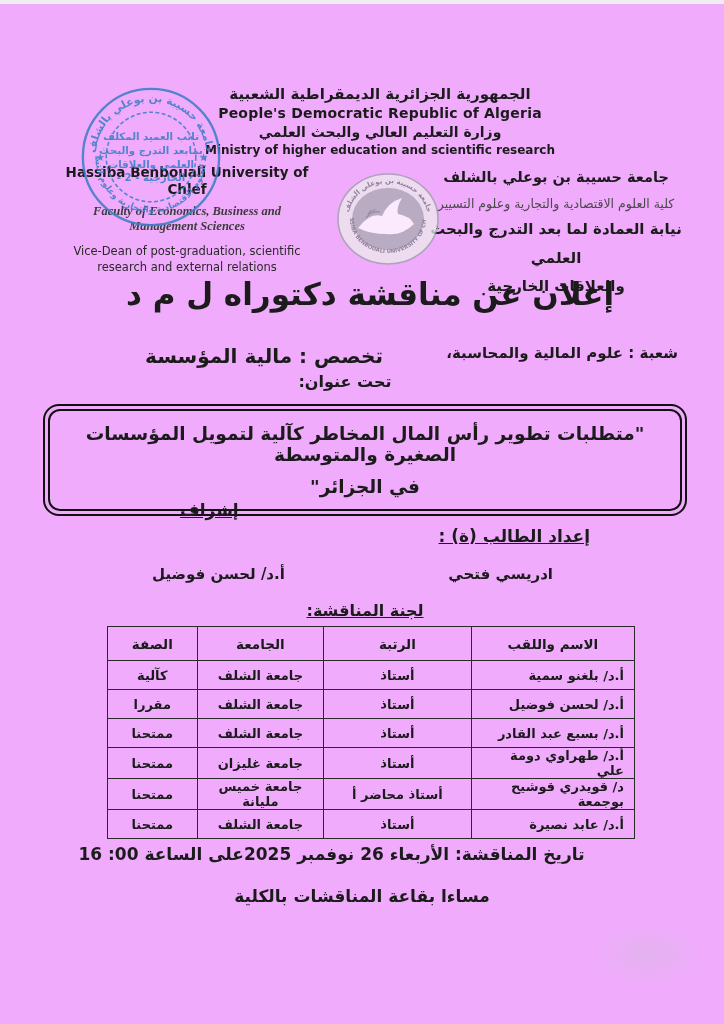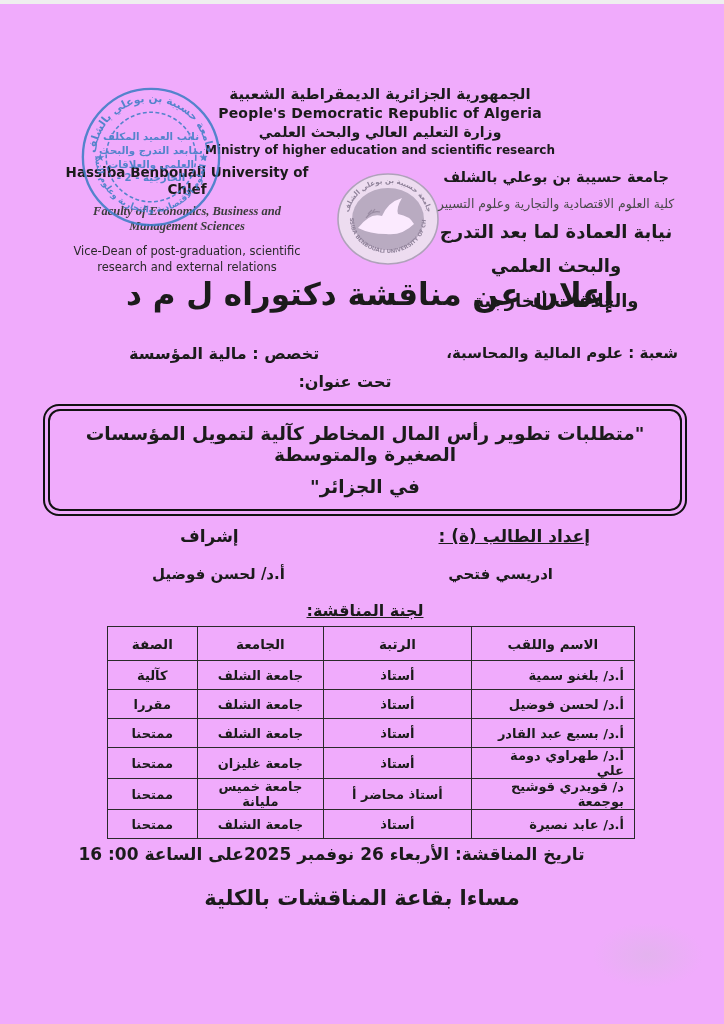--- a/index.html
+++ b/index.html
@@ -28,53 +28,53 @@
   .uni-en{font-size:13.5px;font-weight:bold;line-height:1.25;}
   .fac-en{font-family:"Liberation Serif",serif;font-style:italic;font-weight:bold;
           font-size:12.5px;margin-top:6px;line-height:1.25;color:#3c3c3c;}
   .vd-en{font-size:11.5px;margin-top:8px;line-height:1.4;color:#2a2a2a;}
   .hdr-right{
     position:absolute;top:160px;left:430px;width:252px;
     text-align:center;direction:rtl;line-height:1.9;
   }
   .uni-ar{font-size:14.5px;font-weight:bold;}
   .fac-ar{font-size:12.5px;color:#4a4a4a;}
-  .vd-ar{font-size:18px;font-weight:bold;}
+  .vd-ar{font-size:15px;font-weight:bold;}
   
   .stamp{position:absolute;top:80px;left:78px;width:146px;height:146px;opacity:.88;}
   
   .logo{position:absolute;top:168px;left:336px;width:104px;height:94px;opacity:.75;}
   
   .main-title{
     position:absolute;top:272px;left:0;width:740px;text-align:center;
     direction:rtl;font-size:31px;font-weight:bold;letter-spacing:1px;
   }
   .branch{position:absolute;top:340px;right:46px;direction:rtl;
           font-size:15px;font-weight:bold;}
-  .specialty{position:absolute;top:340px;left:129px;direction:rtl;
-          font-size:16px;font-weight:bold;}
+  .specialty{position:absolute;top:340px;left:145px;direction:rtl;
+          font-size:20px;font-weight:bold;}
   .under-title{position:absolute;top:368px;left:0;width:690px;text-align:center;
           direction:rtl;font-size:16px;font-weight:bold;}
   .thesis-box{
     position:absolute;top:400px;left:43px;width:644px;height:112px;
     border:2px solid #111;border-radius:16px;
     padding:3px;box-sizing:border-box;
   }
   .thesis-inner{
     width:100%;height:100%;border:2px solid #111;border-radius:12px;
     box-sizing:border-box;display:flex;flex-direction:column;
     justify-content:space-evenly;align-items:center;
     direction:rtl;font-size:18.5px;font-weight:bold;text-align:center;
     padding:2px 12px;
   }
   
   .prepared-label{position:absolute;top:522px;right:134px;direction:rtl;
     font-size:17px;font-weight:bold;text-decoration:underline;}
-  .supervision-label{position:absolute;top:522px;left:180px;direction:rtl;
-    font-size:17px;font-weight:bold;}
+  .supervision-label{position:absolute;top:496px;left:180px;direction:rtl;
+    font-size:17px;font-weight:bold;text-decoration:underline;}
   .student-name{position:absolute;top:561px;right:171px;direction:rtl;
     font-size:15px;font-weight:bold;}
   .supervisor-name{position:absolute;top:561px;left:152px;direction:rtl;
     font-size:15px;font-weight:bold;}
   .committee-title{position:absolute;top:597px;left:0;width:730px;text-align:center;
     direction:rtl;font-size:16px;font-weight:bold;text-decoration:underline;}
   
   .committee-table{
     position:absolute;top:622px;left:107px;width:528px;
     border-collapse:collapse;direction:rtl;
@@ -88,21 +88,21 @@
   .committee-table td{height:28px;}
   .committee-table td.cell-name{text-align:right;padding-right:10px;padding-left:16px;}
   .committee-table col.c-name{width:31%;}
   .committee-table col.c-rank{width:28%;}
   .committee-table col.c-univ{width:24%;}
   .committee-table col.c-role{width:17%;}
   
   .date-line{position:absolute;top:840px;left:0;width:663px;text-align:center;
     direction:rtl;font-size:17px;font-weight:bold;}
   .venue-line{position:absolute;top:882px;left:0;width:724px;text-align:center;
-    direction:rtl;font-size:21px;font-weight:bold;}
+    direction:rtl;font-size:17px;font-weight:bold;}
   .corner-smudge{
     position:absolute;top:918px;left:592px;width:112px;height:66px;
     background:radial-gradient(ellipse at center,rgba(195,198,204,.28),rgba(255,255,255,0) 70%);
   }
 </style>
 </head>
 <body>
 
 <div class="page">
 

